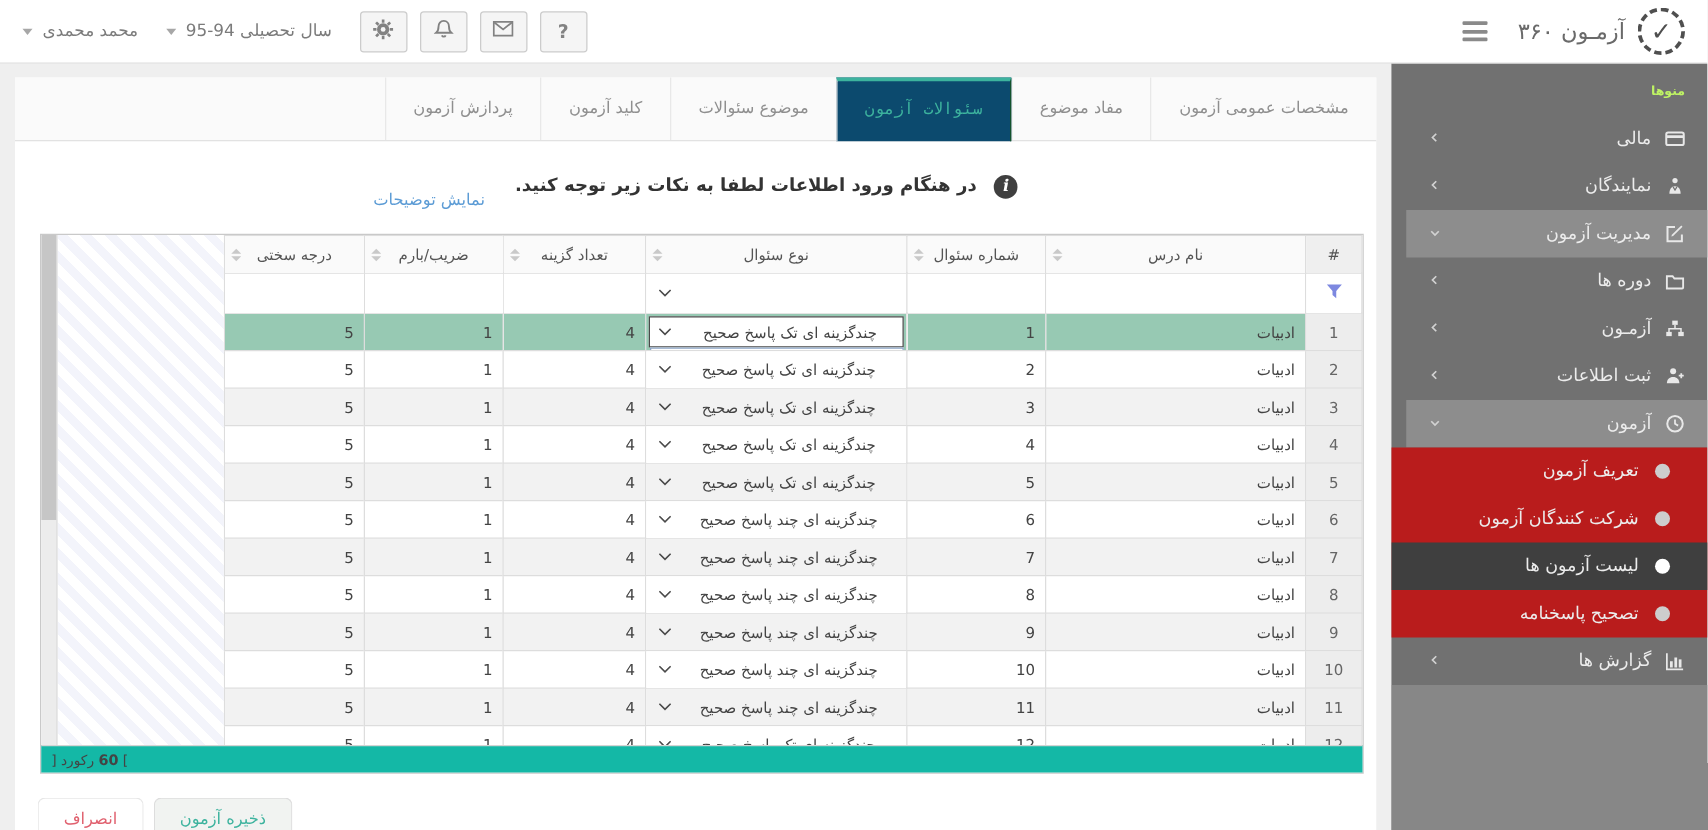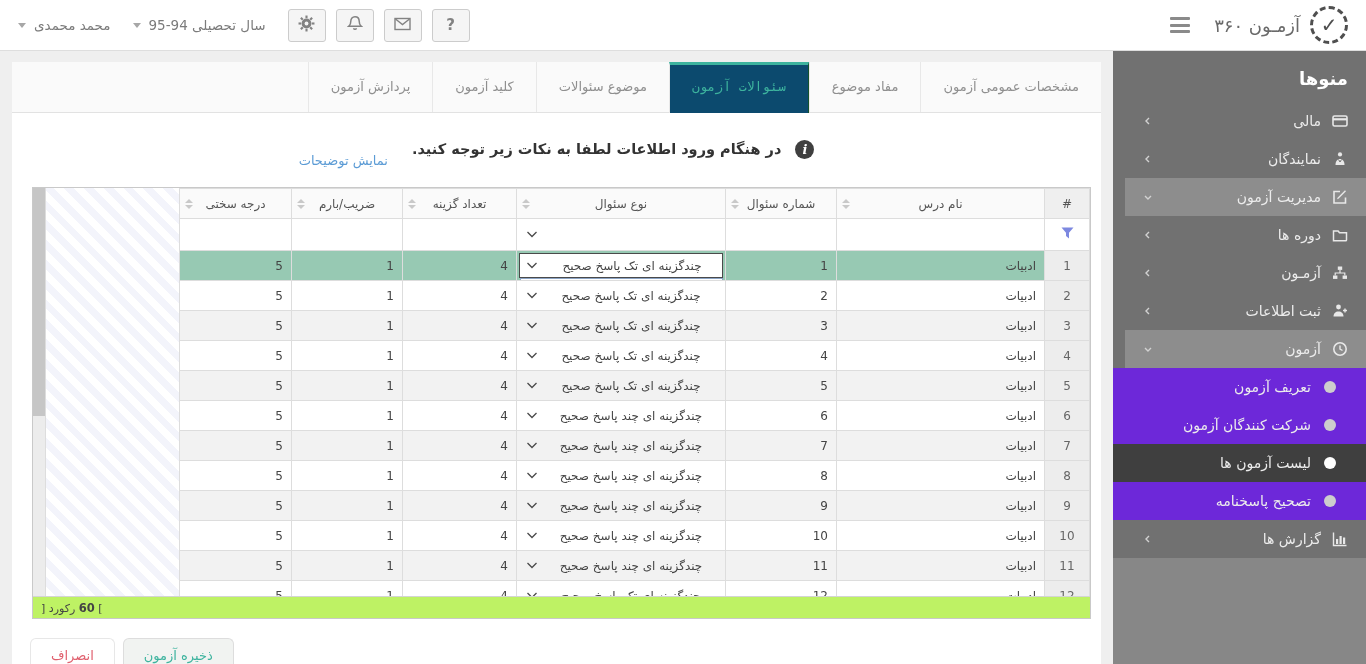--- a/index.html
+++ b/index.html
@@ -22,27 +22,27 @@
   .hdr-btn.first{ margin-right:auto; }
   .hdr-btn .q{ color:#828282; font-weight:bold; font-size:15px;}
   .hdr-sel{ display:flex; align-items:center; gap:8px; color:#7b7b7b; font-size:13.5px;
             margin-right:12px; cursor:pointer; white-space:nowrap;}
   .caret{ width:0;height:0;border-left:4px solid transparent;border-right:4px solid transparent;
           border-top:5px solid #a7a7a7;}
   
   .page{ display:flex; height:613px; }
   
   .sidebar{ width:253px; background:#717171; display:flex; flex-direction:column; flex:0 0 auto;}
-  .side-title{ color:#ffffff; font-size:18px; font-weight:bold; padding:17px 18px 13px;}
+  .side-title{ color:#bef264; font-size:10px; font-weight:bold; padding:17px 18px 13px;}
   .side-item{ height:38px; display:flex; align-items:center; gap:10px; padding:0 18px;
               color:#ececec; font-size:14px; cursor:pointer;margin-left:12px;}
   .side-item.expanded{ background:#8d8d8d;}
   .side-item .lbl{ flex:1;}
   .side-item .icon{ width:17px; display:flex; justify-content:center;}
-  .submenu{ background:#6d28d9;}
+  .submenu{ background:#b91c1c;}
   .sub-item{ height:38px; display:flex; align-items:center; gap:13px; padding:0 30px;
              color:#ececec; font-size:14px; cursor:pointer;}
   .sub-item .bullet{ width:12px;height:12px;border-radius:50%;background:#cdcdcd; flex:0 0 auto;}
   .sub-item.active{ background:#3f3f3f;}
   .sub-item.active .bullet{ background:#fff;}
   .side-filler{ flex:1; background:#878787;}
   
   .main{ flex:1; background:#efefef; padding:11px 12px 9px;}
   .card{ background:#fff; min-height:593px; }
   
@@ -85,21 +85,21 @@
               display:flex; align-items:center; justify-content:center; padding-left:22px; cursor:pointer;}
   .selectbox .chev-abs{ left:6px;}
   .dd-pop{ position:absolute; top:27px; right:2px; width:203px; background:#fff;
            border:1px solid #8ca4c5; z-index:40; padding:1px 0;}
   .dd-opt{ height:16px; line-height:16px; font-size:11.5px; padding:0 5px; text-align:right;
            color:#222; cursor:pointer; white-space:nowrap; overflow:hidden;}
   .dd-opt.sel{ background:#3c78d8; color:#fff;}
   .hatch{ flex:1; background:repeating-linear-gradient(45deg,#ffffff 0 7px,#f3f4fb 7px 14px);}
   .vscroll{ width:13px; background:#ececec; border-right:1px solid #ddd; flex:0 0 auto;}
   .vthumb{ width:100%; height:56%; background:#c6c6c6;}
-  .grid-footer{ height:22px; background:#bef264; border-top:1px solid #d4d4d4;
+  .grid-footer{ height:22px; background:#14b8a6; border-top:1px solid #d4d4d4;
                 display:flex; align-items:center; justify-content:flex-end;
                 padding:0 8px; font-size:11px; color:#444;}
   .rec::before{ content:"]"; } .rec::after{ content:"["; }
   .rec b{ font-size:11.5px;}
   
   .actions{ display:flex; justify-content:flex-end; gap:8px; margin:19px 18px 0; padding-bottom:16px;}
   .btn{ border-radius:6px; padding:9px 20px; font-size:13px; cursor:pointer;
         font-family:inherit; background:#fff;}
   .btn-save{ background:#f1f3f1; color:#3db39e; border:1px solid #ddd; border-bottom:3px solid #3db39e;}
   .btn-cancel{ color:#e0606e; border:1px solid #e7e7e7; border-bottom:3px solid #e0606e;}

